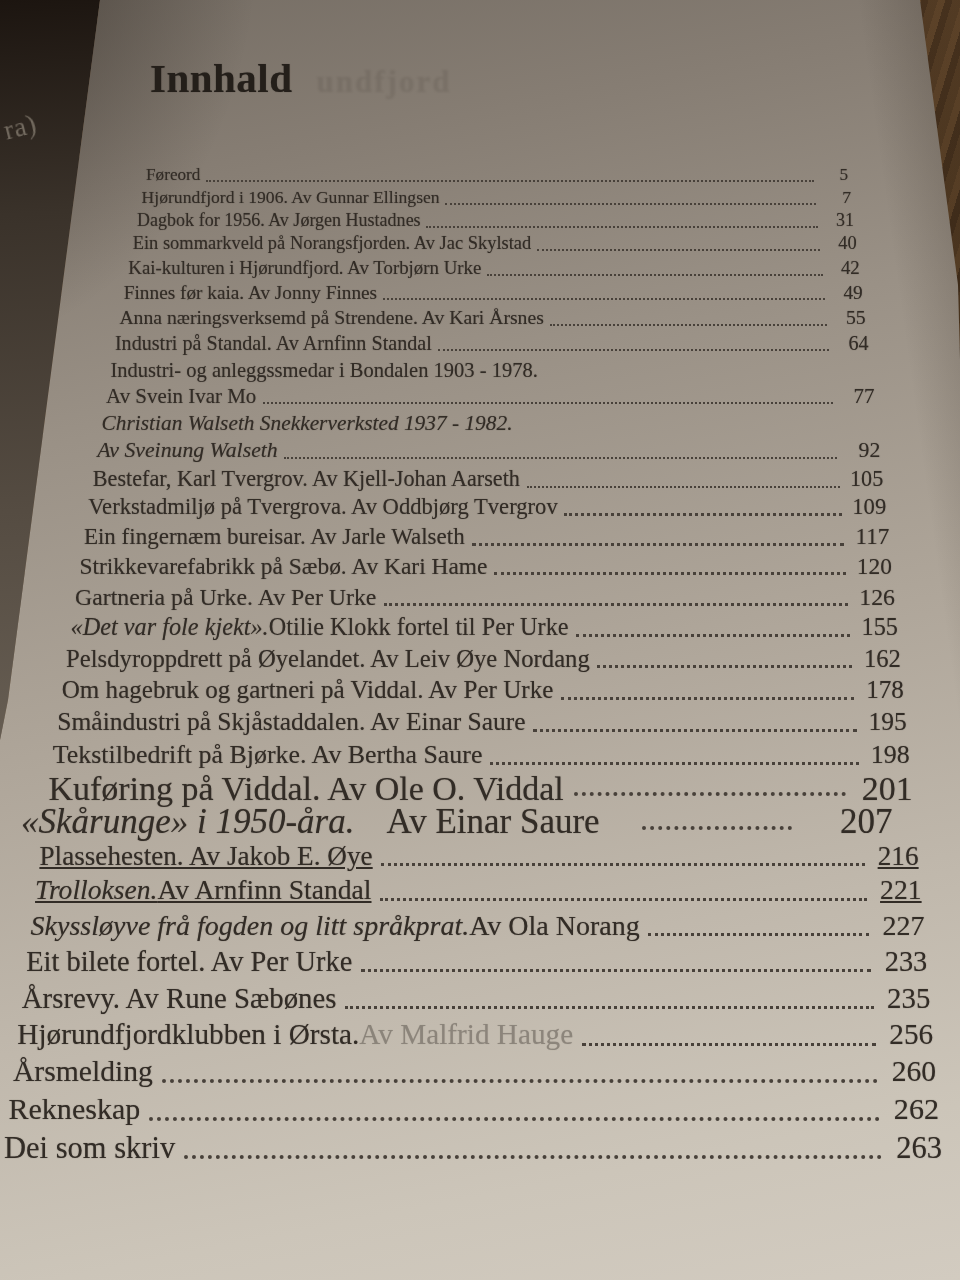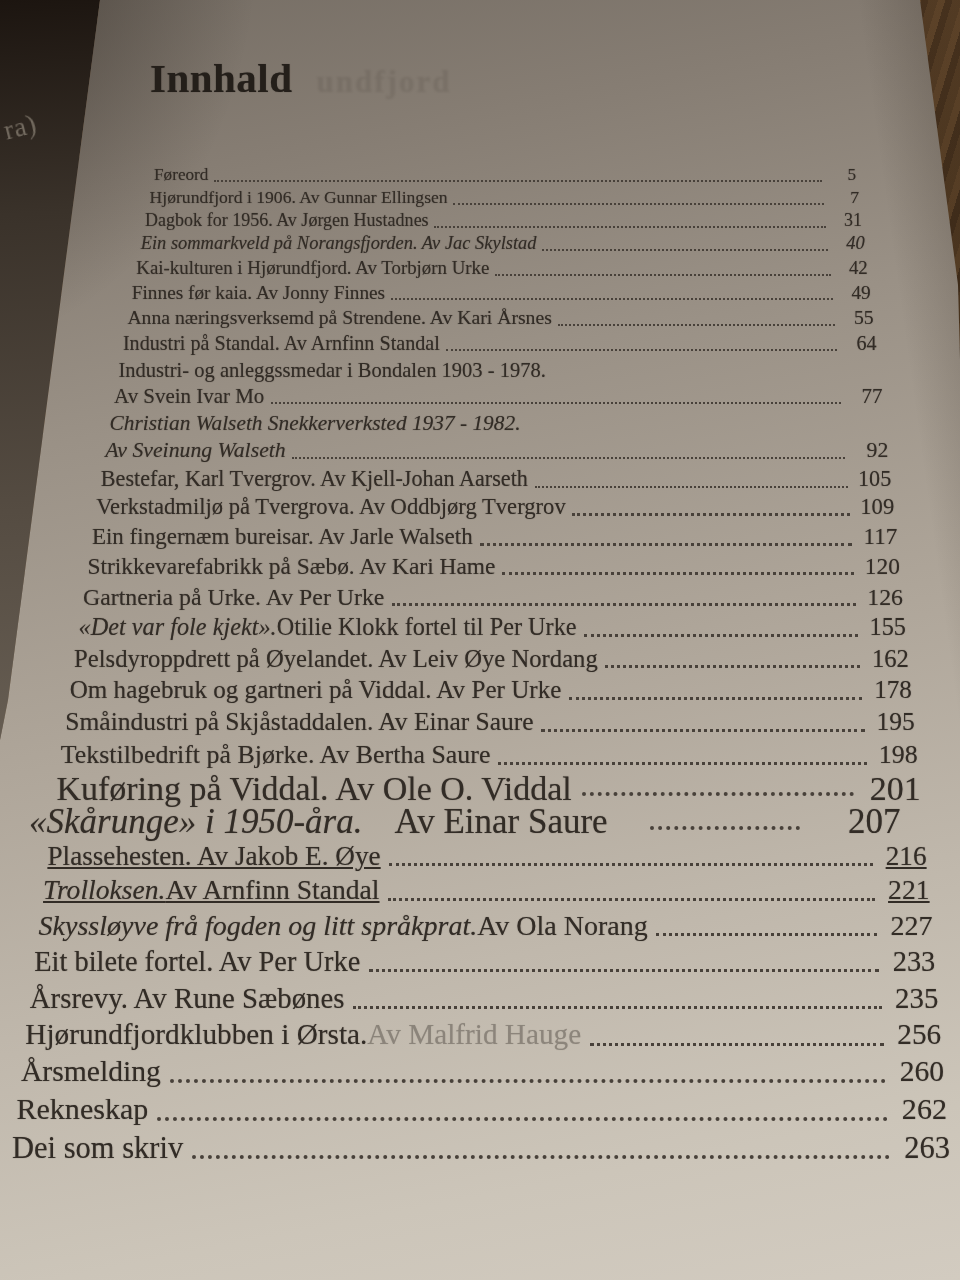--- a/index.html
+++ b/index.html
@@ -36,21 +36,21 @@
       linear-gradient(169deg,#756d64 0%,#867d73 14%,#9a9186 31%,
         #aea599 52%,#c0b8ac 72%,#ccc5b9 88%,#d2cbc0 100%); padding-left: 38px;}
   .page-inner{position:absolute;inset:0;}
 
   .title{position:absolute;top:54px;left:150px;margin:0;
     font-size:41px;font-weight:bold;color:#241f1a;letter-spacing:.5px;
     text-shadow:0 0 1px rgba(36,31,26,.55);}
   .ghost{display:inline-block;margin-left:24px;font-weight:600;font-size:31px;
     color:#3e362e;opacity:.14;filter:blur(1px);letter-spacing:2px;}
 
-  .toc{position:absolute;top:164px;left:8px;right:0;color:#322c26;}
+  .toc{position:absolute;top:164px;left:0;right:0;color:#322c26;}
   .row{display:flex;align-items:baseline;white-space:nowrap;
     text-shadow:0 0 1.1px rgba(45,38,31,.5);}
   .row .i{font-style:italic;}
   .row .faded{opacity:.38;filter:blur(.7px);}
   .dots{flex:1 1 auto;align-self:flex-end;min-width:.5em;
     border-bottom:.135em dotted #48413a;
     margin:0 .12em .26em .3em;}
   .num{text-align:right;min-width:1.85em;}
 </style>
 </head>
@@ -75,21 +75,21 @@
           <div class="row" style="font-size: 17.62px; line-height: 22.81px; margin-left: 141.6px; width: 709.4px;">
             <span class="t">Hjørundfjord i 1906. Av Gunnar Ellingsen</span>
             <span class="dots"></span>
             <span class="num">7</span>
           </div>
           <div class="row" style="font-size: 18.03px; line-height: 23.31px; margin-left: 137.1px; width: 716.8px;">
             <span class="t">Dagbok for 1956. Av Jørgen Hustadnes</span>
             <span class="dots"></span>
             <span class="num">31</span>
           </div>
-          <div class="row" style="font-size: 18.45px; line-height: 23.82px; margin-left: 132.7px; width: 724.1px; font-style: italic;">
+          <div class="row" style="font-size: 18.45px; line-height: 23.82px; margin-left: 132.7px; width: 724.1px;">
             <span class="t">Ein sommarkveld på Norangsfjorden. Av Jac Skylstad</span>
             <span class="dots"></span>
             <span class="num">40</span>
           </div>
           <div class="row" style="font-size: 18.86px; line-height: 24.32px; margin-left: 128.3px; width: 731.5px;">
             <span class="t">Kai-kulturen i Hjørundfjord. Av Torbjørn Urke</span>
             <span class="dots"></span>
             <span class="num">42</span>
           </div>
           <div class="row" style="font-size: 19.28px; line-height: 24.83px; margin-left: 123.8px; width: 738.9px;">

